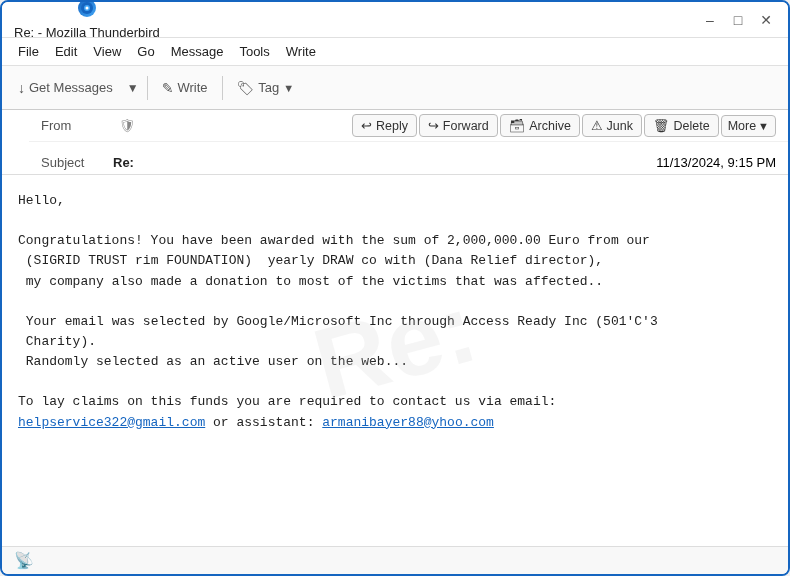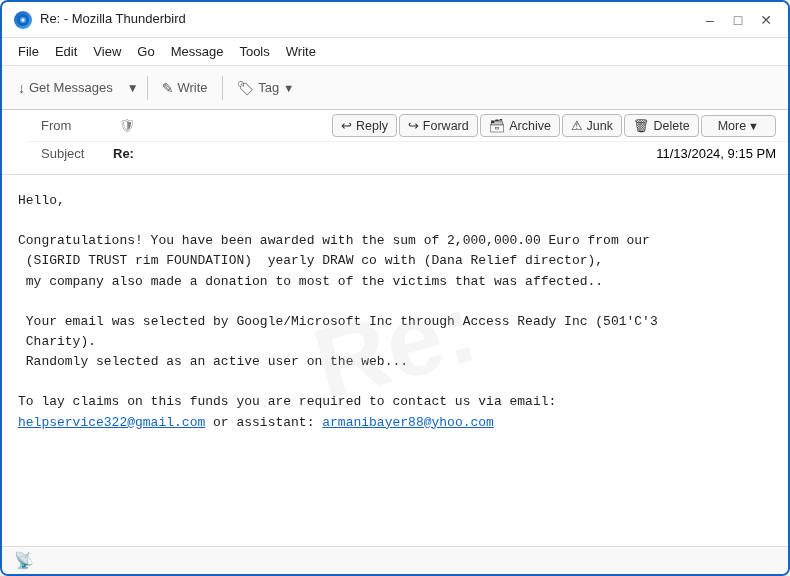--- a/index.html
+++ b/index.html
@@ -29,21 +29,23 @@
       display: flex;
       align-items: center;
       justify-content: space-between;
       padding: 6px 12px;
       border-bottom: 1px solid #e0e0e0;
       height: 36px;
       flex-shrink: 0;
     }
     .title-bar-left {
       display: flex;
+      align-items: center;
       gap: 8px;
+      flex-direction: column;
     }
     .app-icon {
       width: 18px;
       height: 18px;
       background: linear-gradient(135deg, #1565c0, #42a5f5);
       border-radius: 50%;
       display: flex;
       align-items: center;
       justify-content: center;
       font-size: 10px;
@@ -177,21 +179,21 @@
       border-radius: 4px;
       background: #f8f8f8;
       cursor: pointer;
       font-size: 12.5px;
       color: #333;
     }
     .action-btn .icon { font-size: 13px; }
     .more-btn {
       display: flex;
       align-items: center;
-      padding: 3px 16px;
+      padding: 3px 6px;
       border: 1px solid #bbb;
       border-radius: 4px;
       background: #f8f8f8;
       cursor: pointer;
       font-size: 12.5px;
       color: #333;
       gap: 2px;
       justify-content: space-between;
     }
     .shield-icon {
@@ -243,21 +245,21 @@
       background: #f8f8f8;
       flex-shrink: 0;
     }
     .status-icon {
       font-size: 16px;
       color: #555;
     }
 
     .subject-row {
       display: flex;
-      align-items: flex-start;
+      align-items: flex-end;
       justify-content: space-between;
     }
   </style>
 </head>
 <body>
 
 <div class="window">
 
   <div class="title-bar">
     <div class="title-bar-left">

